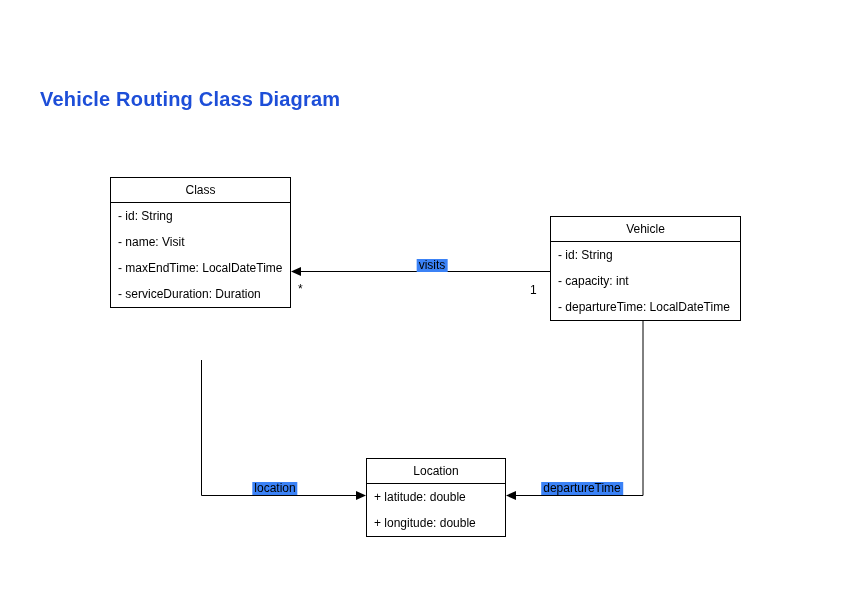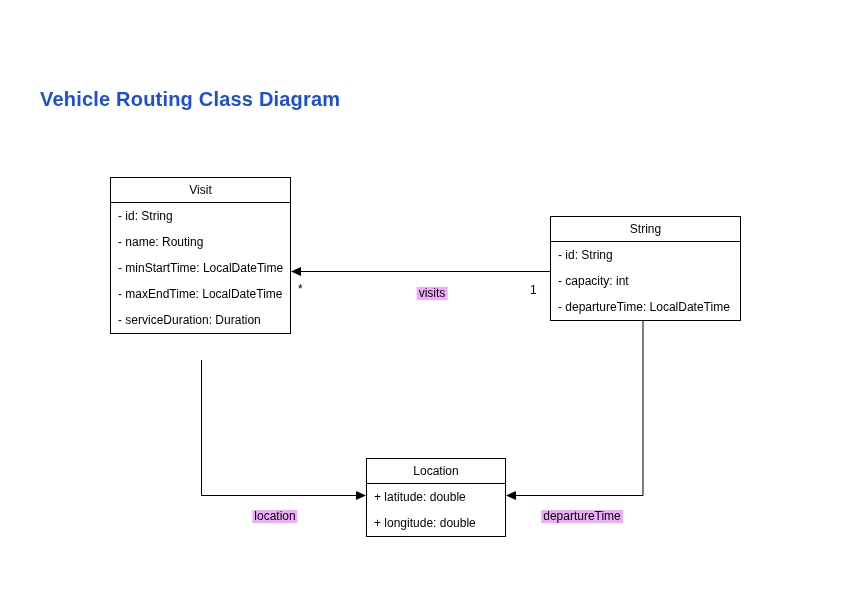--- a/index.html
+++ b/index.html
@@ -56,24 +56,23 @@
     top: 0;
     width: 850px;
     height: 600px;
   }
   .edge-label {
     position: absolute;
     transform: translateX(-50%);
     font-size: 12px;
     line-height: 13px;
     color: #000000;
-    background: #f0abfc;
+    background: #3b82f6;
     padding: 0 2px;
     white-space: nowrap;
-    margin-top: 28px;
   }
   .mult-label {
     position: absolute;
     font-size: 12px;
     line-height: 14px;
     color: #000000;
   }
 </style>
 </head>
 <body>
@@ -98,32 +97,31 @@
   </svg>
 
   <span class="edge-label" style="left:432px; top:259px;">visits</span>
   <span class="edge-label" style="left:275px; top:482px;">location</span>
   <span class="edge-label" style="left:582px; top:482px;">departureTime</span>
 
   <span class="mult-label" style="left:298px; top:282px;">*</span>
   <span class="mult-label" style="left:530px; top:283px;">1</span>
 
   <div class="uml-class" style="left:110px; top:177px; width:181px;">
-    <div class="uml-header">Visit</div>
+    <div class="uml-header">Class</div>
     <div class="uml-attrs">
       <div class="uml-attr">- id: String</div>
-      <div class="uml-attr">- name: Routing</div>
-      <div class="uml-attr">- minStartTime: LocalDateTime</div>
+      <div class="uml-attr">- name: Visit</div>
       <div class="uml-attr">- maxEndTime: LocalDateTime</div>
       <div class="uml-attr">- serviceDuration: Duration</div>
     </div>
   </div>
 
   <div class="uml-class" style="left:550px; top:216px; width:191px;">
-    <div class="uml-header">String</div>
+    <div class="uml-header">Vehicle</div>
     <div class="uml-attrs">
       <div class="uml-attr">- id: String</div>
       <div class="uml-attr">- capacity: int</div>
       <div class="uml-attr">- departureTime: LocalDateTime</div>
     </div>
   </div>
 
   <div class="uml-class" style="left:366px; top:458px; width:140px;">
     <div class="uml-header">Location</div>
     <div class="uml-attrs">

